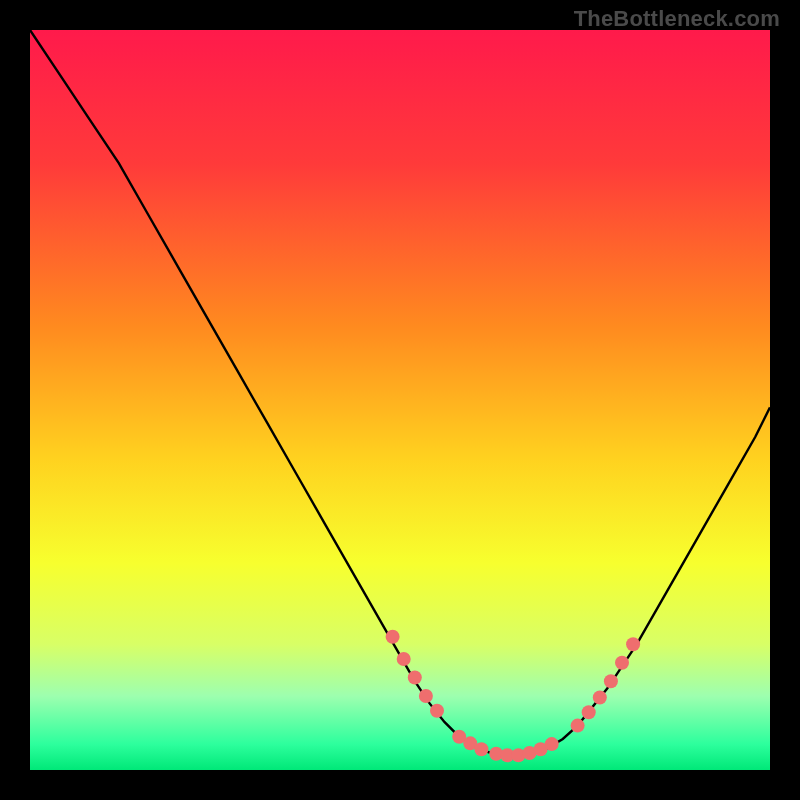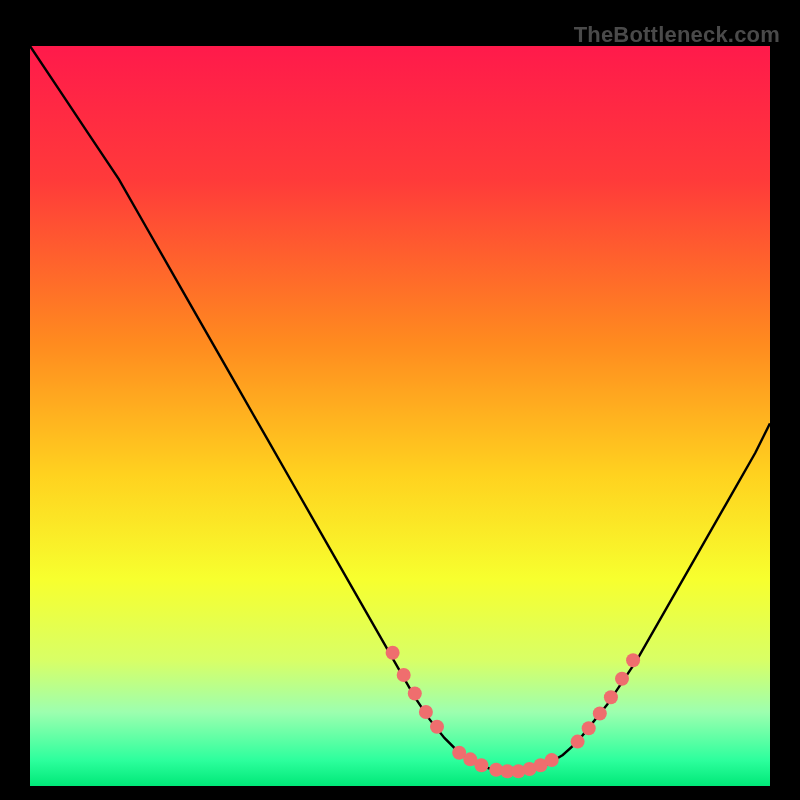--- a/index.html
+++ b/index.html
@@ -7,21 +7,21 @@
     padding: 0;
     width: 800px;
     height: 800px;
     background: #000;
     overflow: hidden;
     font-family: Arial, Helvetica, sans-serif;
   }
   .frame {
     position: absolute;
     left: 0;
-    top: 16px;
+    top: 0;
     width: 800px;
     height: 653px;
     background: #000;
   }
   .watermark {
     position: absolute;
     top: 6px;
     right: 20px;
     color: #4a4a4a;
     font-size: 22px;

